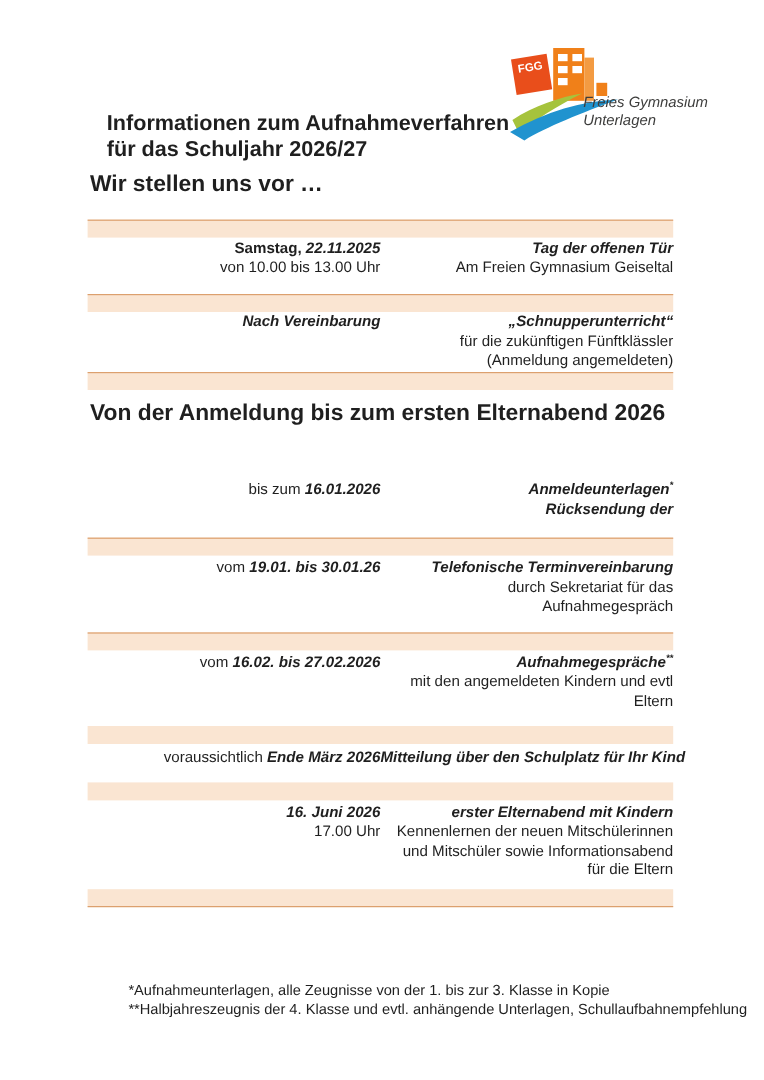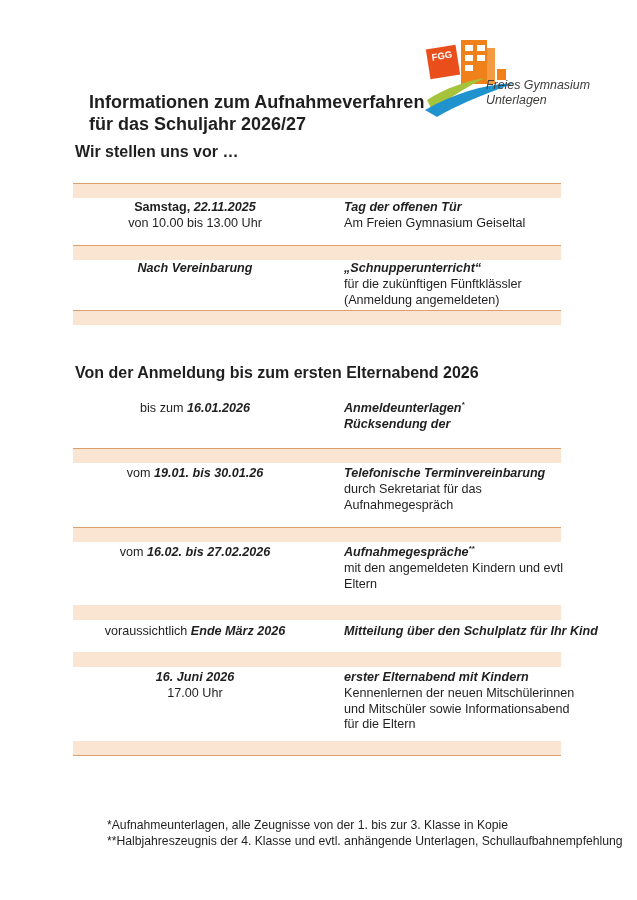--- a/index.html
+++ b/index.html
@@ -19,35 +19,35 @@
   .logo{position:absolute;left:425px;top:38px;width:200px;height:80px;}
   .logo svg{position:absolute;left:0;top:0;}
   .logo-text{
     position:absolute;left:45px;top:40px;width:120px;
     font-size:12.4px;font-style:italic;font-weight:500;
     color:#3c3c3b;line-height:1.18;white-space:nowrap;margin-left:16px;
   }
 
   .h2{
     position:absolute;left:75px;
-    font-size:16px;font-weight:bold;
+    font-size:19px;font-weight:bold;
   }
   .h2.intro{top:143px;}
-  .h2.sec2{top:364px;}
+  .h2.sec2{top:334px;}
 
   .band{
     position:absolute;left:73px;width:488px;height:15px;
     background:#fae5d2;
   }
   .band.bt{border-top:1.5px solid #dca06e;height:13.5px;}
   .band.bb{border-bottom:1.5px solid #dca06e;height:13.5px;}
 
   .row{position:absolute;left:73px;width:488px;font-size:12.6px;line-height:15.8px;}
-  .col-l{position:absolute;left:0;top:0;width:244px;text-align:center;}
-  .col-r{position:absolute;left:244px;top:0;width:244px;text-align:left;margin-left:27px;}
+  .col-l{position:absolute;left:0;top:0;width:244px;text-align:right;}
+  .col-r{position:absolute;left:244px;top:0;width:244px;text-align:right;}
   .col-l div,.col-r div{white-space:nowrap;}
   .b{font-weight:bold;}
   .bi{font-weight:bold;font-style:italic;}
   sup{font-size:0.62em;vertical-align:super;line-height:0;}
 
   .footnotes{
     position:absolute;left:75px;top:817px;width:540px;
     font-size:12.2px;line-height:16px;margin-left:32px;
   }
 </style>

